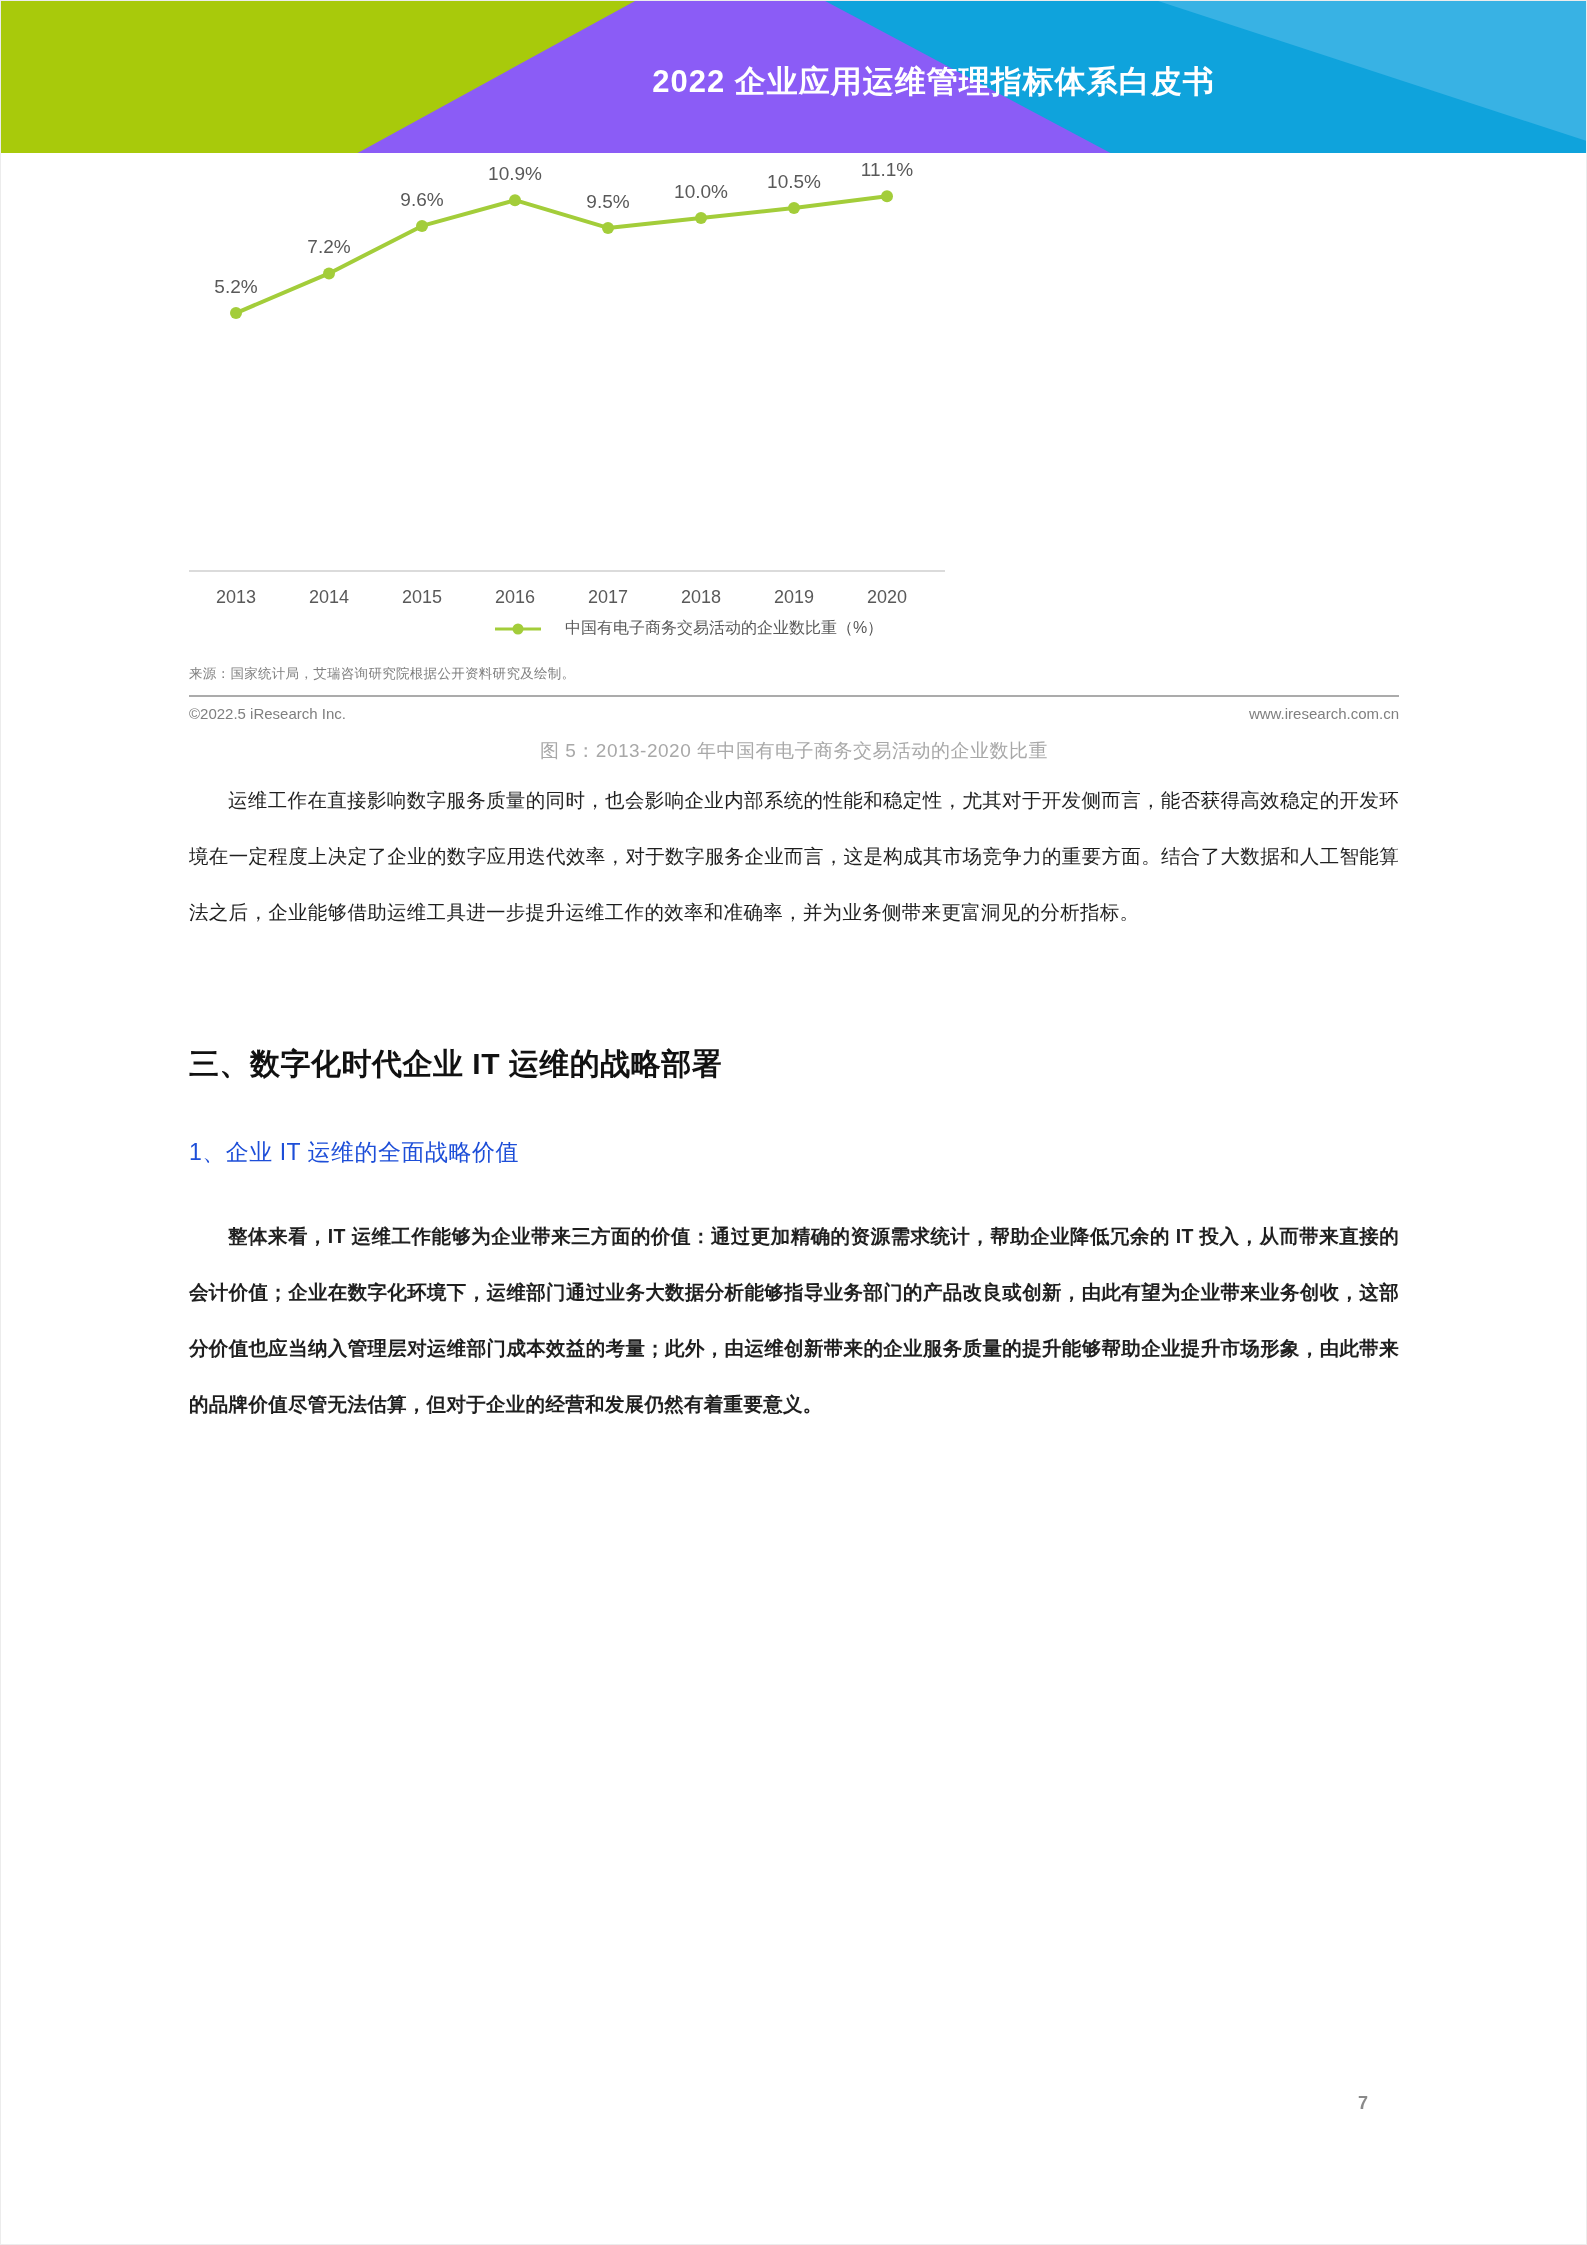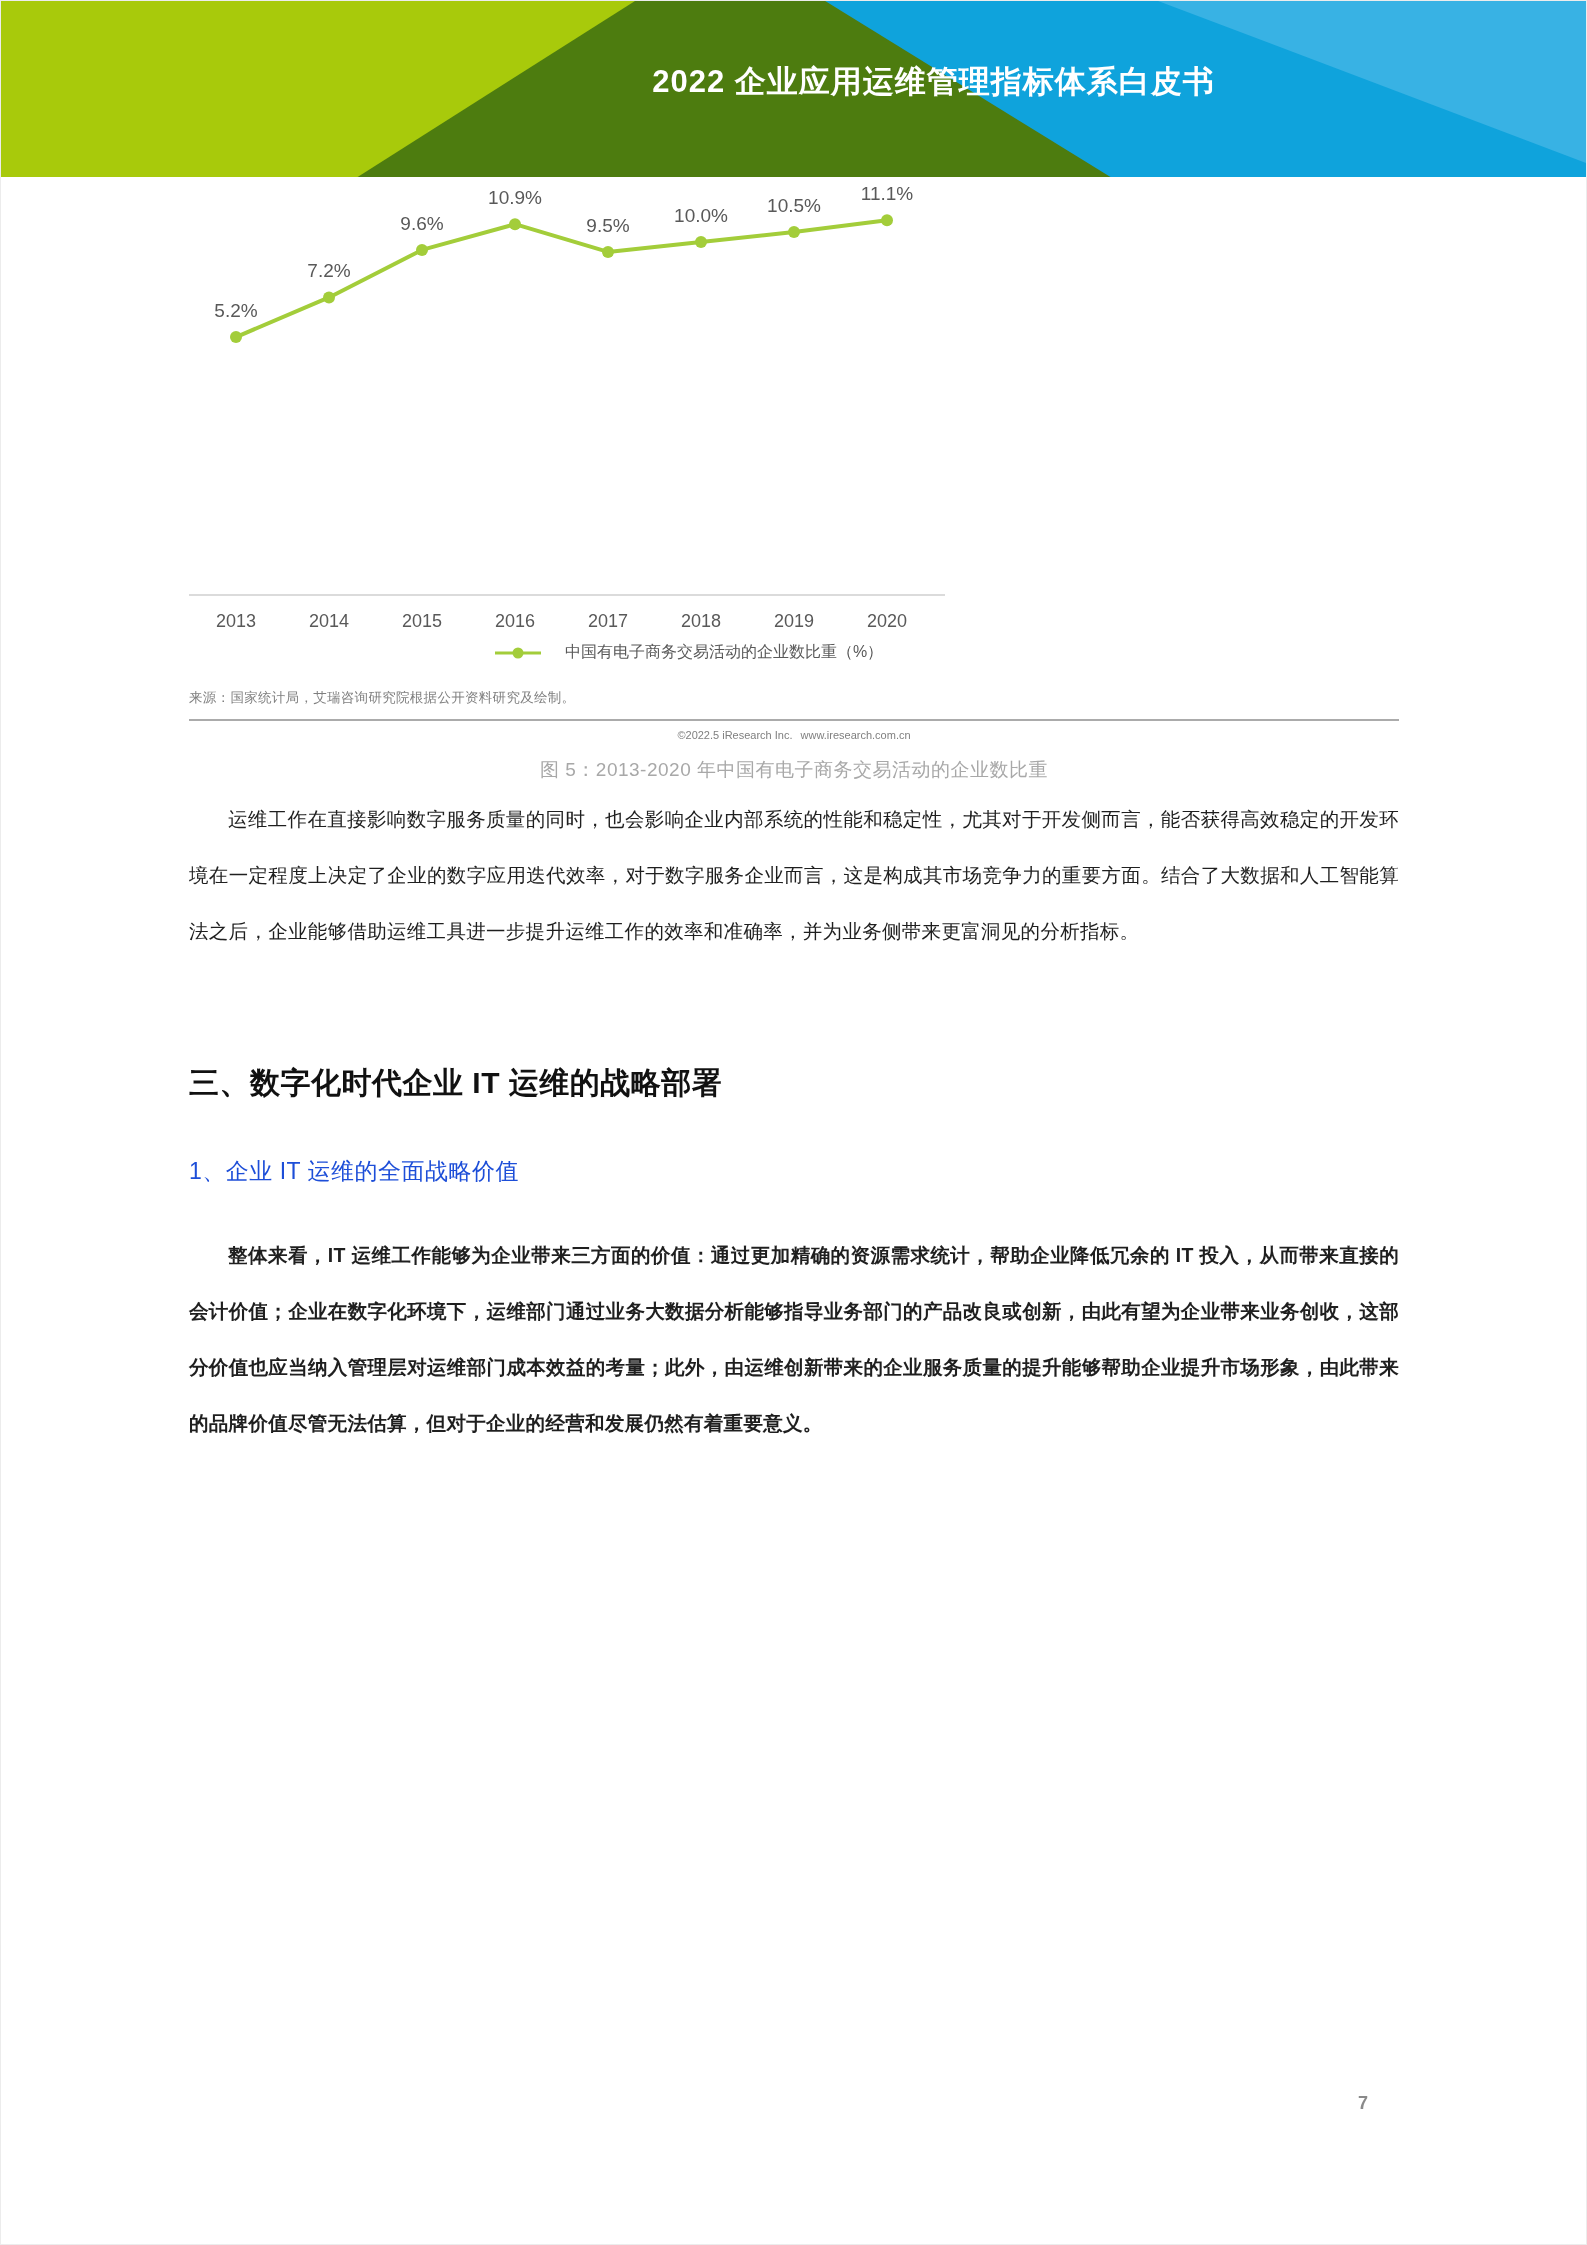--- a/index.html
+++ b/index.html
@@ -8,21 +8,21 @@
     width:1587px; height:2245px;
     background:#ffffff;
     font-family:"Liberation Sans","DejaVu Sans",sans-serif;
     color:#1f1f1f;
     position:relative;
     border:1px solid #ececec;
     overflow:hidden;
   }
 
   
-  .header { position:relative; height:176px; background:#4d7c0f; overflow:hidden; }
+  .header { position:relative; height:152px; background:#8b5cf6; overflow:hidden; }
   .header .layer { position:absolute; top:0; left:0; right:0; bottom:0; }
   .layer-yellowgreen { background:#a8ca0b; clip-path:polygon(0 0,40% 0,22.5% 100%,0 100%); }
   .layer-blue       { background:#0fa3dc; clip-path:polygon(52% 0,100% 0,100% 100%,70% 100%); }
   .layer-lightblue  { background:#38b2e4; clip-path:polygon(73% 0,100% 0,100% 92%); }
   .header-title {
     position:absolute; left:0; right:0; top:60px;
     padding-left:280px; text-align:center;
     color:#ffffff; font-size:31px; font-weight:bold; letter-spacing:1px;
     white-space:nowrap;
   }
@@ -42,22 +42,22 @@
   .year-label  { font-size:18px; fill:#595959; }
   .legend-row {
     display:flex; align-items:center; justify-content:center;
     width:760px; margin:2px 0 0 120px; gap:24px;
     color:#595959; font-size:16px;
   }
 
   .source-note { margin-top:26px; font-size:13.5px; color:#7f7f7f; letter-spacing:0.3px; }
   .divider { margin-top:12px; border-top:2px solid #ababab; width:100%; height:0; }
   .footer-row {
-    display:flex; justify-content:center; align-items:center;
-    margin-top:8px; font-size:11px; color:#7f7f7f;gap:8px;
+    display:flex; justify-content:space-between; align-items:center;
+    margin-top:8px; font-size:15px; color:#7f7f7f;gap:8px;
   }
   .footer-row .website { color:#7f7f7f; text-decoration:none; }
   .figure-caption {
     text-align:center; margin-top:16px;
     font-size:19px; color:#a8a8a8; letter-spacing:0.5px;
   }
 
   
   .para {
     font-size:19.5px; line-height:56px;

